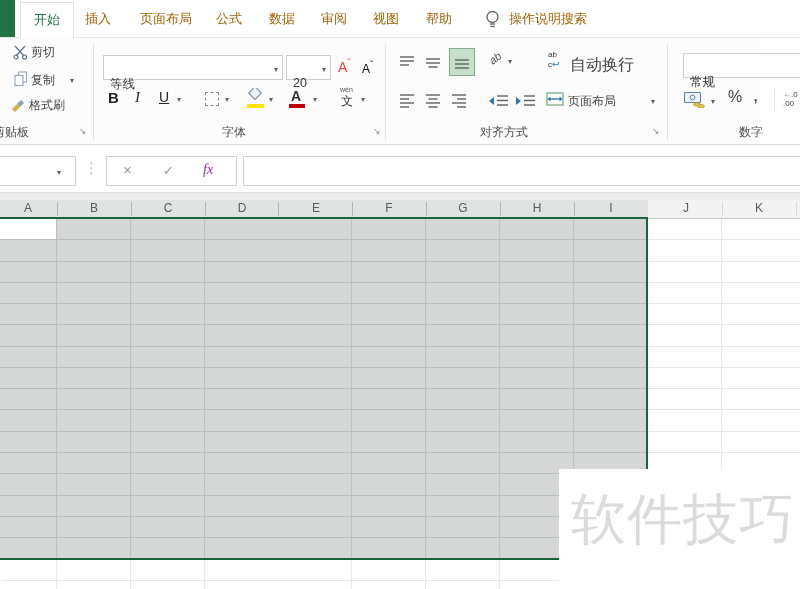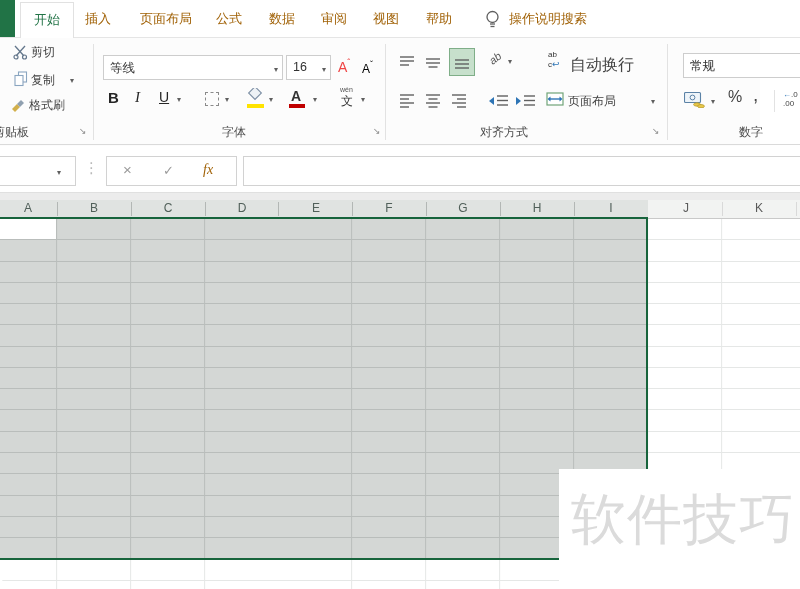--- a/index.html
+++ b/index.html
@@ -16,21 +16,21 @@
     color:#217346;font-size:13px;text-align:center;line-height:33px;}
   #tabline{position:absolute;left:0;top:37px;width:800px;height:1px;background:#e5e5e5;z-index:1;}
   #filestub{position:absolute;left:0;top:0;width:15px;height:37px;background:#217346;}
   
   #ribbon{position:absolute;left:0;top:38px;width:760px;height:108px;background:#fcfcfc;}
   .vsep{position:absolute;top:6px;height:96px;width:1px;background:#e2e2e2;}
   .rlabel{font-size:12px;color:#4d4d4d;top:86px;}
   .launch{font-size:9px;color:#8c8c8c;top:88px;line-height:10px;}
   .arw{font-size:8px;color:#5f5f5f;line-height:10px;}
   .combo{position:absolute;background:#fff;border:1px solid #cdcdcd;box-sizing:border-box;height:25px;}
-  .combo .val{position:absolute;left:6px;top:4px;font-size:12.5px;color:#333;}
+  .combo .val{position:absolute;left:6px;top:20px;font-size:12.5px;color:#333;}
   .combo .arw{position:absolute;right:4px;top:9px;}
   .btnletter{font-size:15px;color:#262626;}
   .miniblue{color:#2e75b6;}
   .icon-lines line{stroke:#606060;stroke-width:1.4;}
   .hl-green{background:#c7e0cc;border:1px solid #7fae88;box-sizing:border-box;}
   
   #fbar{position:absolute;left:0;top:146px;width:800px;height:46px;background:#fff;}
   .fbox{position:absolute;top:10px;height:30px;background:#fff;border:1px solid #d2d2d2;box-sizing:border-box;}
   #band{position:absolute;left:0;top:192px;width:800px;height:8px;background:#ececec;border-top:1px solid #e0e0e0;box-sizing:border-box;}
   
@@ -109,21 +109,21 @@
     </svg>
     <span class="txt" style="left:29px;top:59px;font-size:12px;color:#444;">格式刷</span>
     <span class="txt rlabel" style="left:-7px;">剪贴板</span>
     <span class="txt launch" style="left:79px;">↘</span>
 
     <div class="combo" style="left:103px;top:17px;width:180px;">
       <span class="val">等线</span>
       <span class="arw">▾</span>
     </div>
     <div class="combo" style="left:286px;top:17px;width:45px;">
-      <span class="val">16</span>
+      <span class="val">20</span>
       <span class="arw">▾</span>
     </div>
     <span class="txt" style="left:338px;top:19px;font-size:14px;color:#ef4444;"><span>A</span><span style="font-size:9px;vertical-align:7px;">ˆ</span></span>
     <span class="txt" style="left:362px;top:21px;font-size:12px;color:#000000;"><span>A</span><span style="font-size:9px;vertical-align:6px;">ˇ</span></span>
 
     <span class="txt btnletter" style="left:108px;top:51px;font-weight:bold;">B</span>
     <span class="txt btnletter" style="left:135px;top:51px;font-style:italic;font-family:'Liberation Serif',serif;">I</span>
     <span class="txt btnletter" style="left:159px;top:51px;text-decoration:underline;font-size:14px;">U</span>
     <span class="txt arw" style="left:177px;top:57px;">▾</span>
     <div class="abs" style="left:205px;top:54px;width:14px;height:14px;border:1px dashed #8a8a8a;box-sizing:border-box;"></div>
@@ -238,21 +238,21 @@
 
   <div id="fbar">
     <div class="fbox" style="left:-6px;width:82px;">
       <span class="txt" style="left:8px;top:7px;font-size:12px;color:#333;"></span>
       <span class="txt arw" style="left:62px;top:11px;">▾</span>
     </div>
     <span class="txt" style="left:84px;top:13px;font-size:15px;color:#b9b9b9;">⋮</span>
     <div class="fbox" style="left:106px;width:131px;">
       <span class="txt" style="left:16px;top:4px;font-size:15px;color:#9b9b9b;">×</span>
       <span class="txt" style="left:56px;top:6px;font-size:13px;color:#9b9b9b;">✓</span>
-      <span class="txt" style="left:96px;top:5px;font-size:14px;font-style:italic;font-family:'Liberation Serif',serif;color:#a16207;">fx</span>
+      <span class="txt" style="left:96px;top:5px;font-size:14px;font-style:italic;font-family:'Liberation Serif',serif;color:#a21caf;">fx</span>
     </div>
     <div class="fbox" style="left:243px;width:560px;">
       <span class="txt" style="left:6px;top:7px;font-size:12px;color:#333;"></span>
     </div>
   </div>
   <div id="band"></div>
 
   <div id="hdrsel">
     <span class="hletter" style="left:8px;">A</span>
     <span class="hletter" style="left:74px;">B</span>

